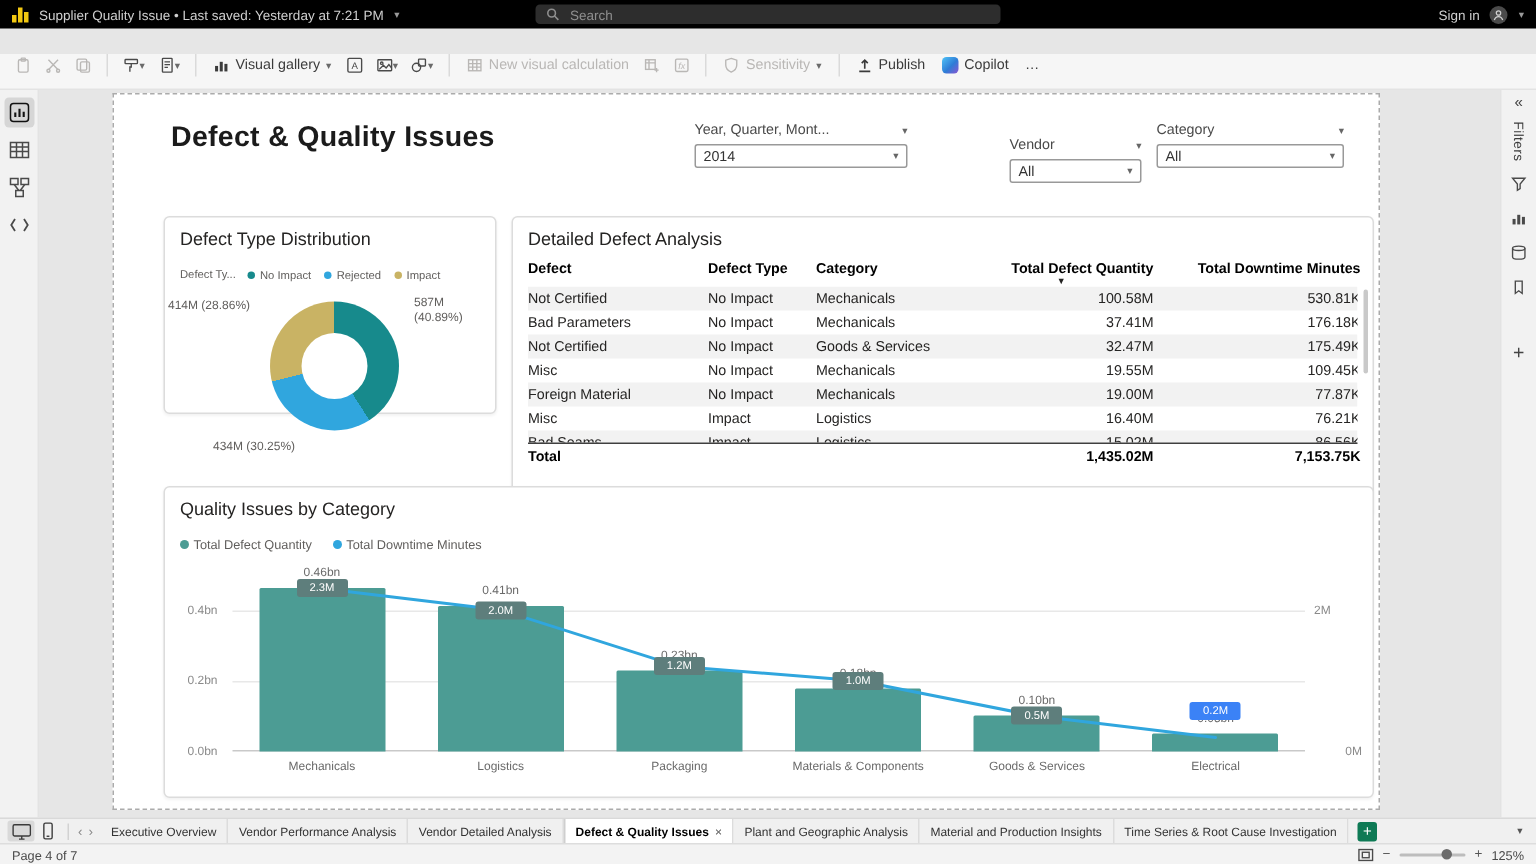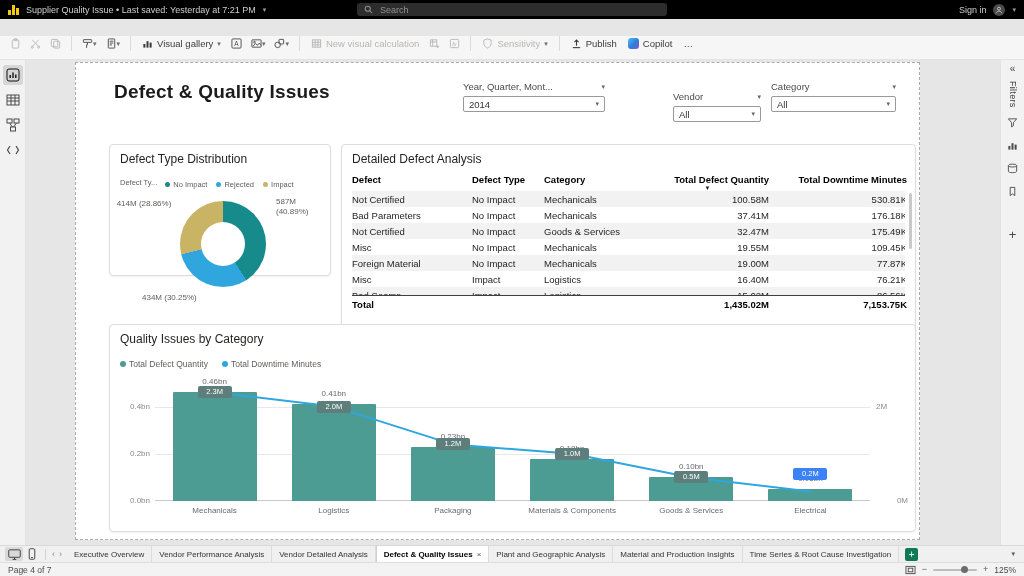--- a/index.html
+++ b/index.html
@@ -77,21 +77,21 @@
   .donut-card { left:33px; top:81px; width:222px; height:132px; }
   .legend-row { position:absolute; left:10px; top:28px; display:flex; align-items:center; white-space:nowrap; }
   .legend-title { font-size:7.5px; color:#605e5c; margin-right:8px; }
   .legend-item { display:inline-flex; align-items:center; gap:3px; margin-right:9px; font-size:7.5px; color:#605e5c; }
   .combo-card .legend-item { font-size:8.5px; margin-right:14px; }
   .dot { width:6px; height:6px; border-radius:50%; display:inline-block; flex-shrink:0; }
   .donut-card .dot { width:5px; height:5px; }
   .donut { position:absolute; left:70px; top:56px; width:86px; height:86px; border-radius:50%; }
   .donut::after { content:""; position:absolute; inset:21px; background:#fff; border-radius:50%; }
   .donut-label { position:absolute; font-size:8px; color:#605e5c; line-height:1.25; }
-  .lab-impact   { left:2px;  top:54px;  width:64px;  text-align:center; }
+  .lab-impact   { left:2px;  top:54px;  width:64px;  text-align:left; }
   .lab-noimpact { left:166px; top:52px; width:44px;  text-align:left; }
   .lab-rejected { left:32px; top:148px; width:110px; text-align:left; }
 
   
   .table-card { left:265px; top:81px; width:575px; height:200px; }
   .thead, .tr, .trow { display:grid; grid-template-columns:120px 72px 102px 123px 138px; }
   .thead { position:absolute; left:10px; right:10px; top:26px; height:20px; font-weight:700; font-size:9.5px; color:#000; }
   .th { padding-top:3px; line-height:11px; }
   .th.col-3, .th.col-4, .td.col-3, .td.col-4 { text-align:right; }
   .sort-icon { display:block; font-size:6px; line-height:5px; text-align:center; color:#252423; margin-top:1px; }
@@ -106,21 +106,21 @@
   .combo-card { left:33px; top:261px; width:807px; height:208px; }
   .combo-plot { position:absolute; left:45px; top:58px; width:715px; height:118px; }
   .gridline { position:absolute; left:0; right:0; height:1px; background:#e8e8e8; }
   .gridline.base { background:#c9c9c9; }
   .bar { position:absolute; bottom:0; border-radius:1px 1px 0 0; }
   .bar-label { position:absolute; width:70px; text-align:center; font-size:8px; color:#6a6a6a; }
   .chip { position:absolute; width:34px; height:12px; line-height:12px; border-radius:2px; color:#fff;
           font-size:7.5px; text-align:center; }
   .line-svg { position:absolute; left:0; top:0; overflow:visible; }
   .ytick { position:absolute; font-size:8px; color:#8a8a8a; }
-  .ytick.left { left:10px; width:30px; text-align:right; }
+  .ytick.left { left:10px; width:30px; text-align:center; }
   .ytick.right { left:766px; width:32px; text-align:left; }
   .cat-label { position:absolute; width:120px; text-align:center; font-size:8px; color:#6a6a6a; }
 
   
   .tabsbar { position:absolute; left:0; right:0; bottom:14px; height:17px; background:#f0f0f0;
              border-top:1px solid #d9d9d9; display:flex; align-items:center; padding:0 5px; font-size:8px; color:#333; }
   .view-btn { width:18px; height:14px; display:flex; align-items:center; justify-content:center; color:#3b3b3b; border-radius:2px; flex-shrink:0; }
   .view-btn.active { background:#d9d9d9; }
   .tb-sep { width:1px; height:11px; background:#d2d2d2; margin:0 4px; flex-shrink:0; }
   .tab-nav { color:#8a8a8a; font-size:9px; padding:0 2px; flex-shrink:0; }

